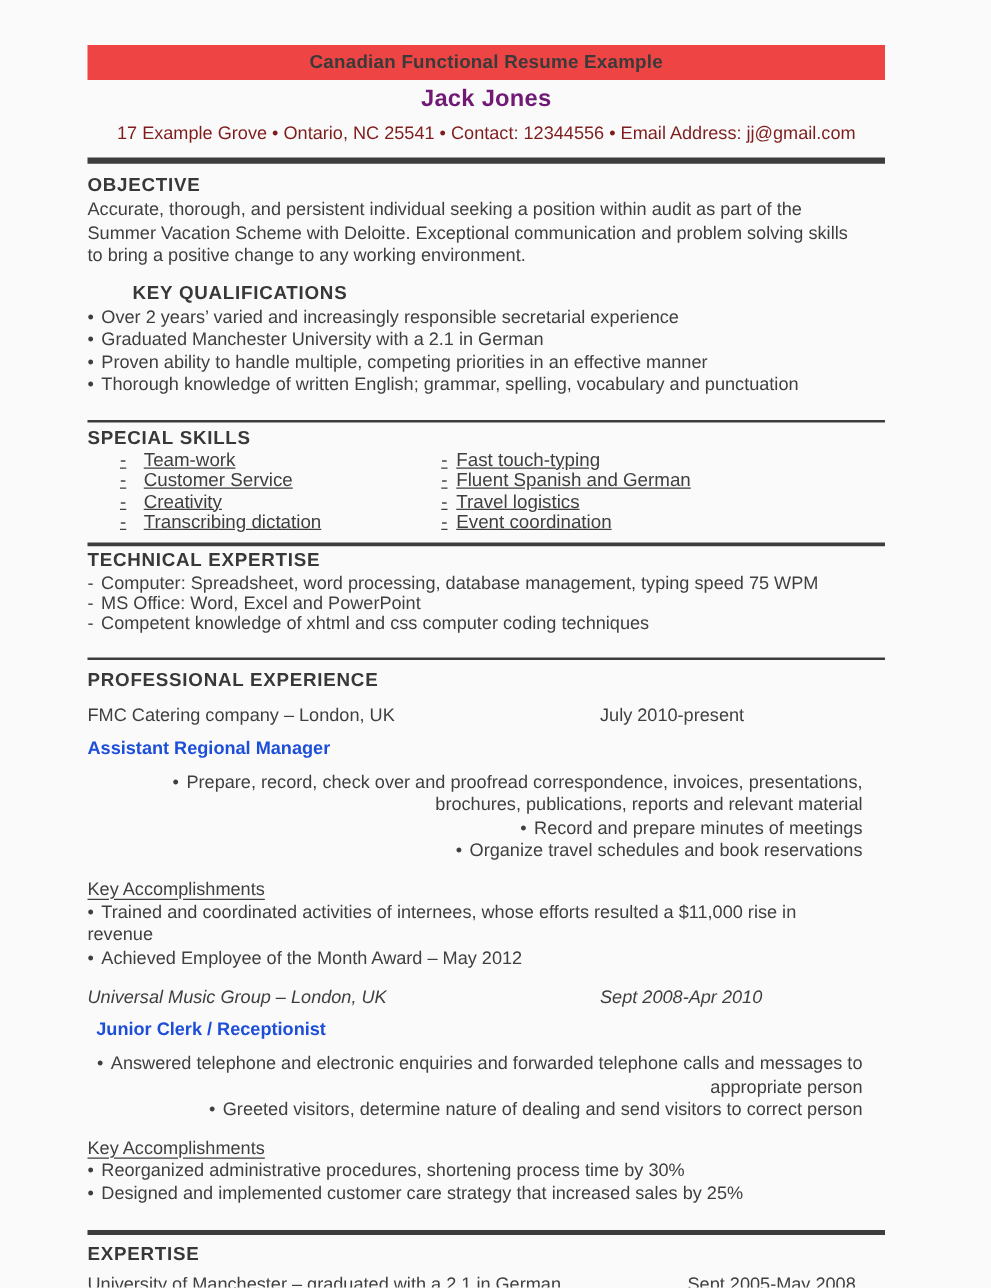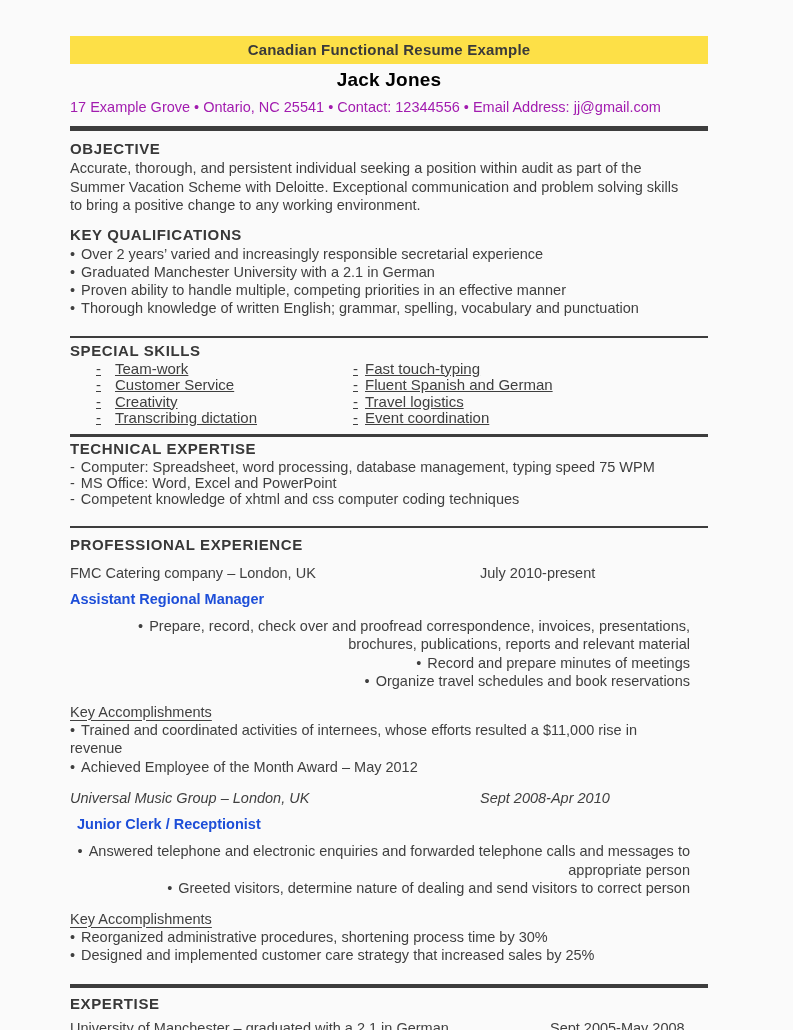--- a/index.html
+++ b/index.html
@@ -9,30 +9,30 @@
     font-family:"Liberation Sans", sans-serif;
     color:#3f3f3f;
     overflow:hidden;
   }
   .page{position:relative;width:793px;height:1030px;}
   .content{margin-left:70px;width:638px;}
 
   
   .banner{
     margin-top:36px;height:28px;line-height:28px;
-    background:#fde047;text-align:center;
+    background:#ef4444;text-align:center;
     font-weight:bold;font-size:15px;color:#3a3a3a;letter-spacing:.2px;
   }
   .name{
     margin-top:5px;text-align:center;
-    font-weight:bold;font-size:19px;color:#000000;letter-spacing:.2px;
+    font-weight:bold;font-size:19px;color:#701a75;letter-spacing:.2px;
   }
   .contact{
-    margin-top:8px;
-    font-size:14.5px;color:#a21caf;
+    margin-top:8px;text-align:center;
+    font-size:14.5px;color:#7f1d1d;
   }
 
   
   .rule{background:#3d3d3d;border:0;}
   .rule-5{height:5px;margin-top:11px;}
   .rule-3{height:3px;}
   .rule-2{height:2px;}
   .rule-4{height:4px;}
 
   
@@ -40,21 +40,21 @@
     font-weight:bold;font-size:15px;color:#383838;letter-spacing:.6px;
   }
   .txt{font-size:14.5px;line-height:18.5px;color:#3f3f3f;}
   .w{max-width:620px;}
   .blt{margin-right:6px;}
   .dash{margin-right:6px;}
 
   .sec-objective .h{margin-top:9px;}
   .sec-objective .txt{margin-top:2px;}
 
-  .sec-kq .h{margin-top:11px;}
+  .sec-kq .h{margin-top:11px;margin-left:36px;}
   .sec-kq .txt{margin-top:2px;}
   .kq-item{line-height:18px;}
 
   .rule-skills-top{margin-top:19px;}
   .sec-skills .h{margin-top:4px;}
   .skills{margin-top:2px;font-size:15px;text-decoration:underline;}
   .skills-row{display:grid;grid-template-columns:283px 1fr;line-height:16.5px;}
   .skills-left{padding-left:26px;}
   .skills-left .dash{margin-right:14px;}
   .skills-right .dash{margin-right:7px;}

